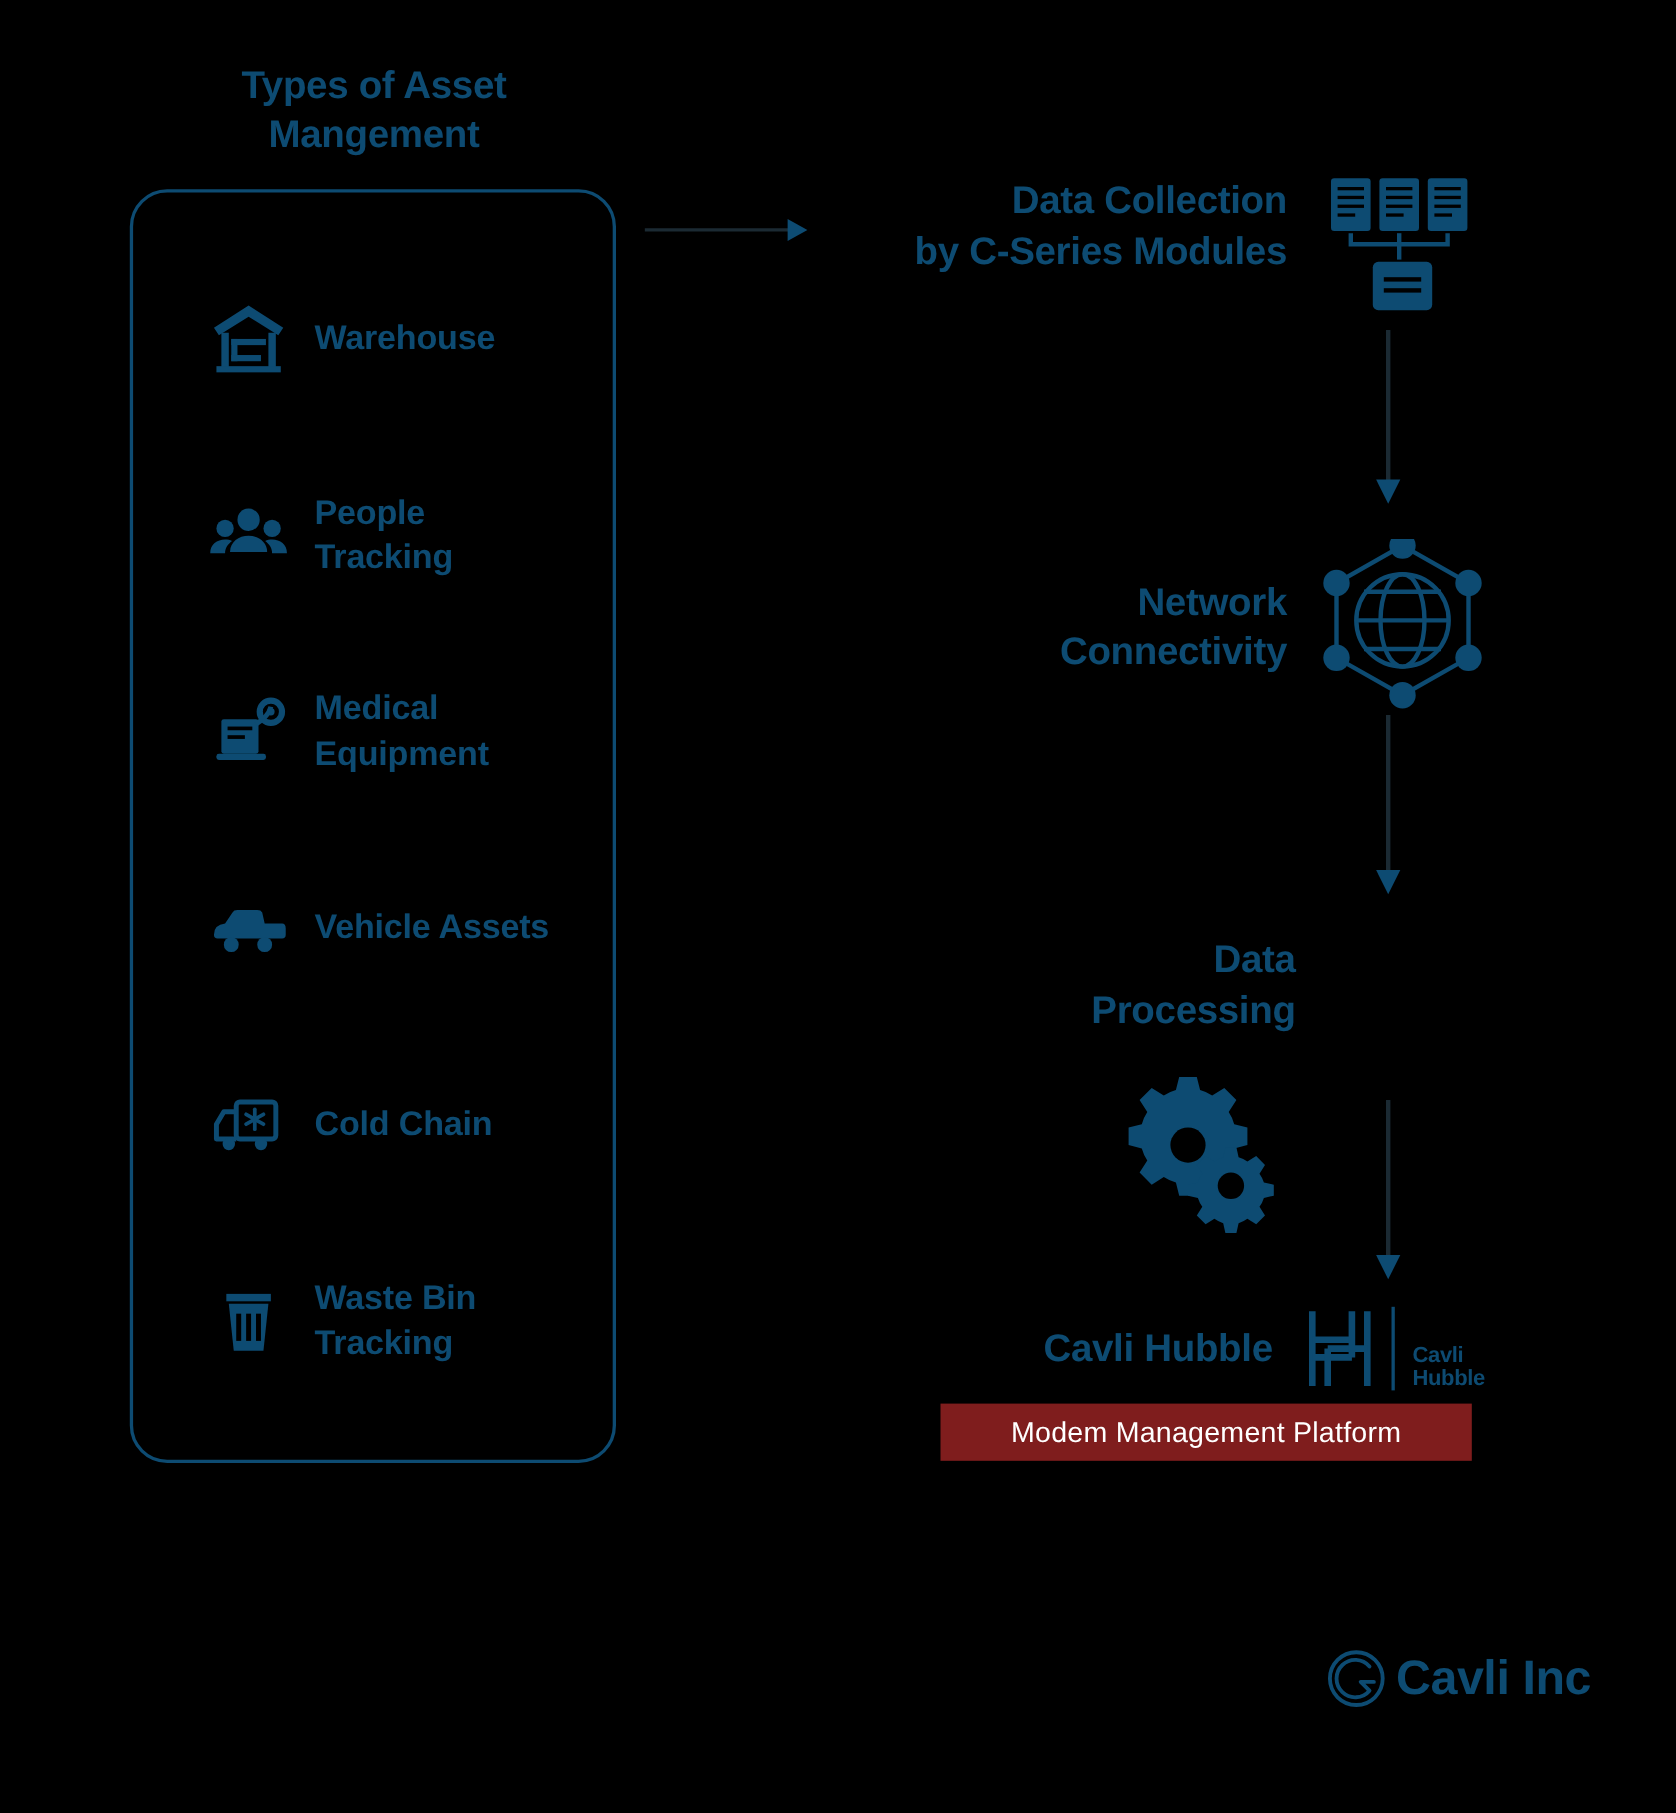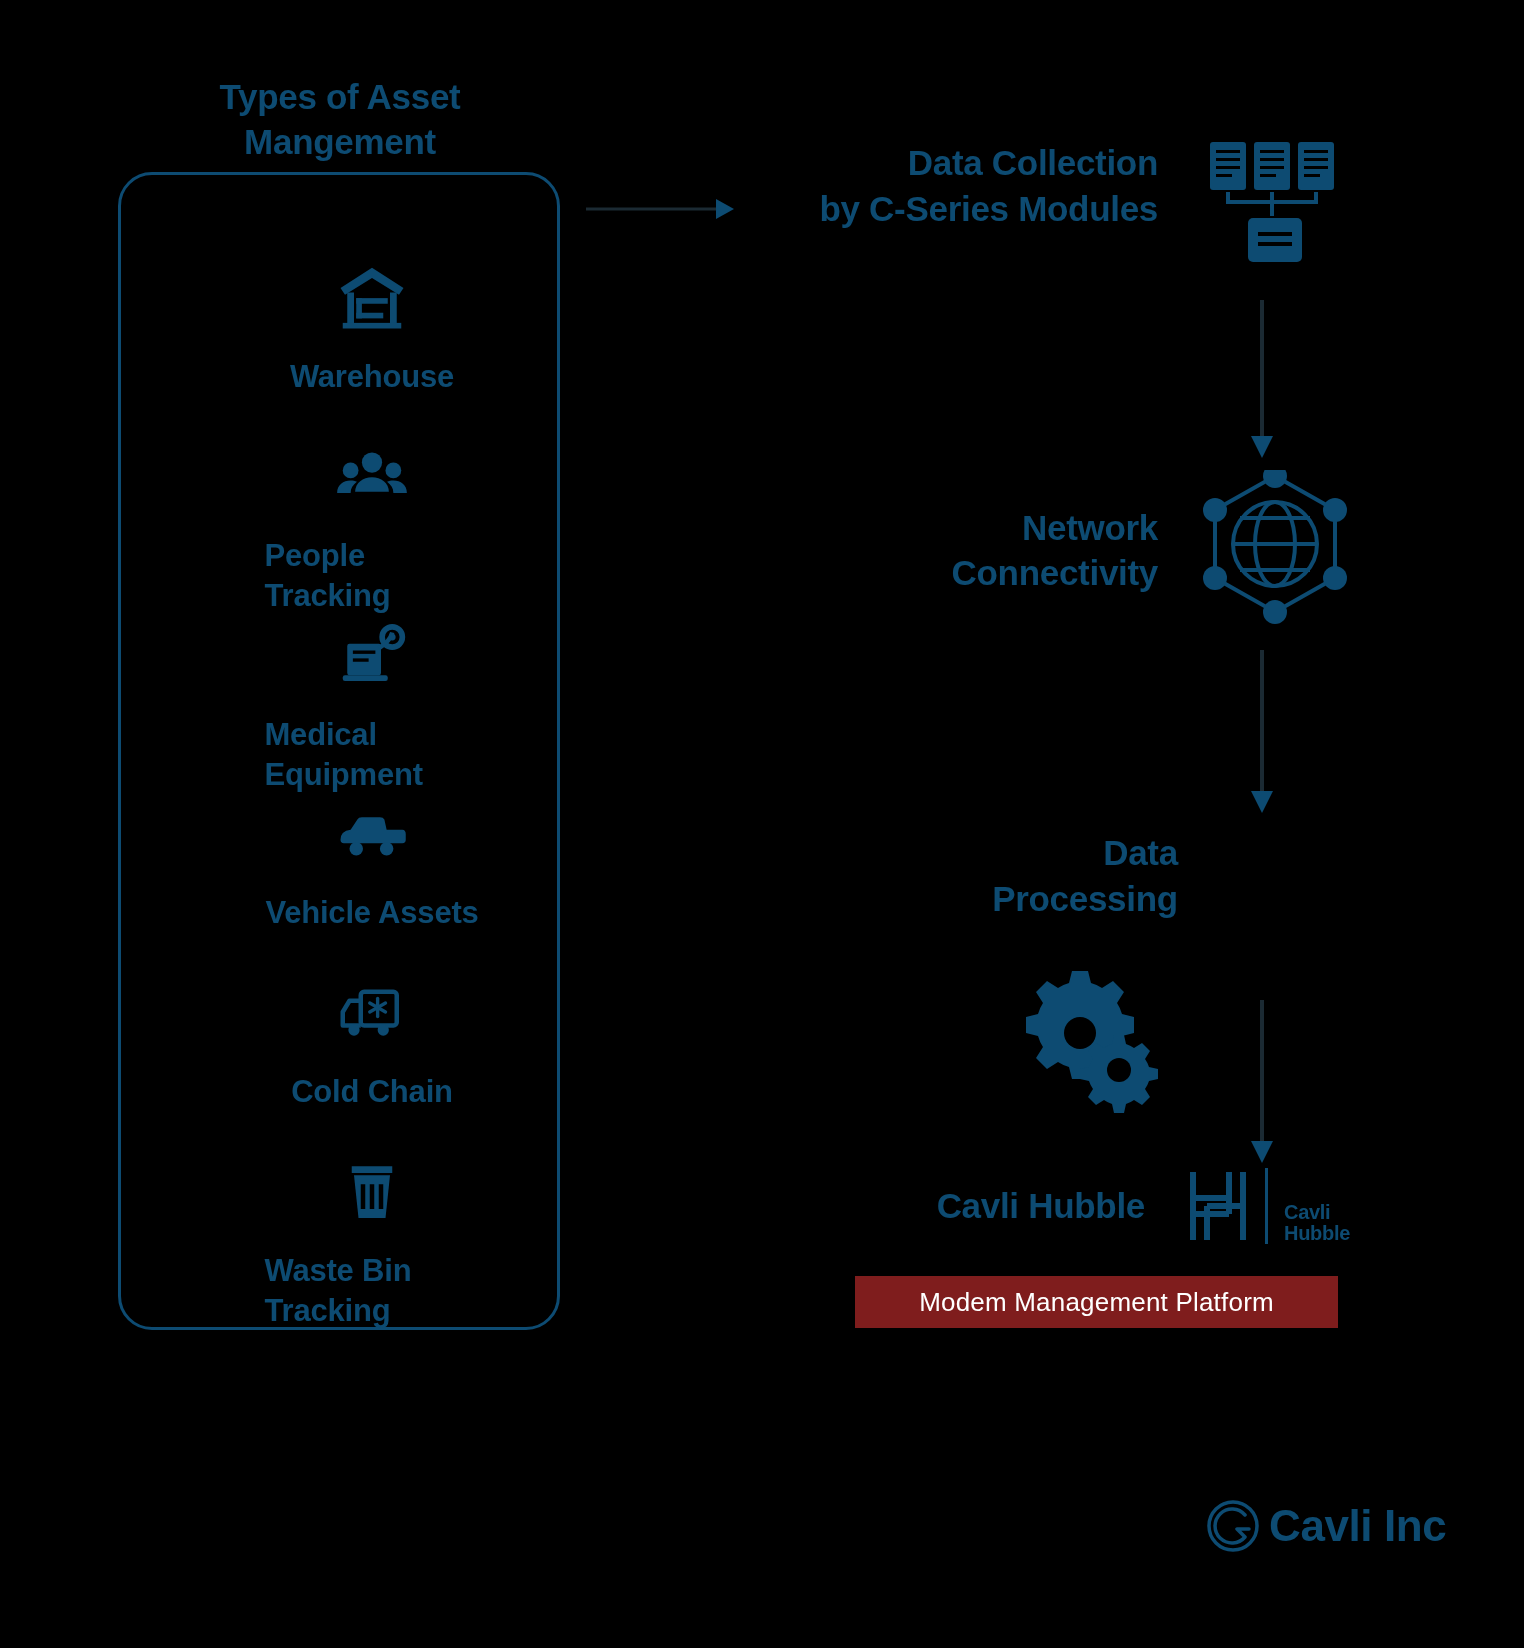--- a/index.html
+++ b/index.html
@@ -18,21 +18,21 @@
     position: absolute;
     inset: 0;
     width: 1524px;
     height: 1648px;
   }
 
   
   .panel-title {
     position: absolute;
     left: 120px;
-    top: 75px;
+    top: 56px;
     width: 440px;
     text-align: center;
     color: #0d4b72;
     font-size: 35px;
     font-weight: bold;
     line-height: 1.28;
     letter-spacing: -0.3px;
   }
   .panel-box {
     position: absolute;
@@ -55,21 +55,20 @@
     display: flex;
     flex-direction: column;
     justify-content: space-around;
   }
   .asset-row {
     display: flex;
     align-items: center;
     gap: 18px;
     padding-left: 66px;
     height: 104px;
-    flex-direction: column;
   }
   .asset-icon {
     width: 84px;
     height: 84px;
     flex: 0 0 84px;
     display: flex;
     align-items: center;
     justify-content: center;
   }
   .asset-icon svg { display:block; }
@@ -90,21 +89,22 @@
     width: 150px;
     height: 26px;
   }
 
   
   .stage-block {
     position: absolute;
     display: flex;
     align-items: center;
     justify-content: flex-end;
-    gap: 42px;
+    gap: 30px;
+    margin-top: 20px;
   }
   .stage-label {
     color: #0d4b72;
     font-size: 35px;
     font-weight: bold;
     line-height: 1.3;
     text-align: right;
     letter-spacing: -0.3px;
     white-space: pre-line;
   }

